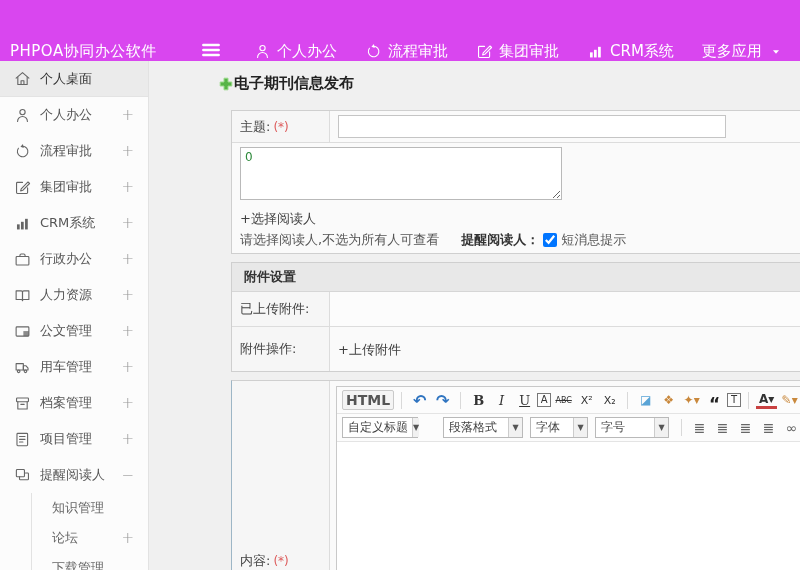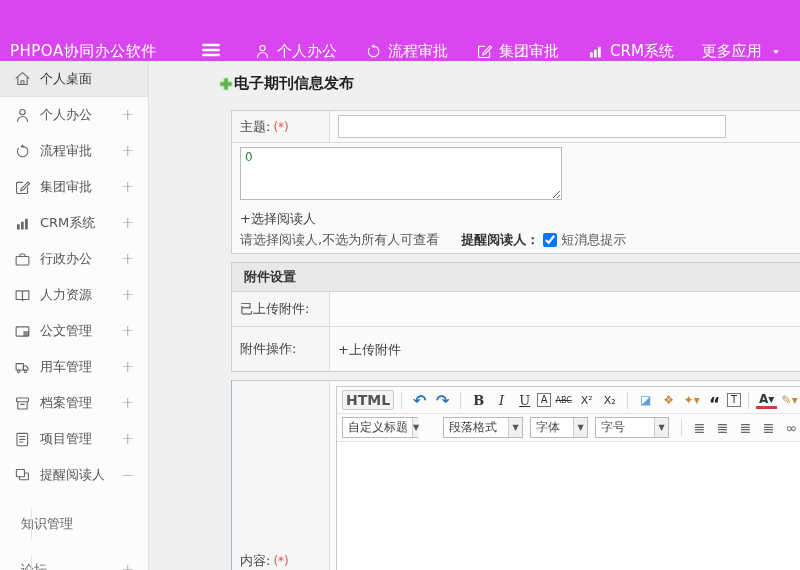--- a/index.html
+++ b/index.html
@@ -23,21 +23,21 @@
 
   
   .sidebar { width:149px; background:#fcfcfc; border-right:1px solid #e2e2e2; overflow:hidden; }
   .side-item { height:36px; display:flex; align-items:center; padding:0 14px; font-size:13px;
     color:#555; cursor:pointer; position:relative; }
   .side-item.active { background:#ebebeb; color:#333; border-bottom:1px solid #e3e3e3; }
   .side-icon { width:17px; height:17px; margin-right:9px; color:#666; flex:none; }
   .side-icon svg { width:17px; height:17px; display:block; }
   .side-label { white-space:nowrap; }
   .side-toggle { margin-left:auto; color:#999; font-size:15px; font-weight:300; }
-  .side-item.sub { height:30px; padding-left:21px; color:#666;margin-top:16px; }
+  .side-item.sub { height:30px; padding-left:52px; color:#666; }
   .side-item.sub::before { content:""; position:absolute; left:31px; top:0; bottom:0;
     width:1px; background:#e2e2e2; }
 
   
   .main { flex:1; background:#f0f0f0; padding:13px 0 0 82px; overflow:hidden; position:relative; }
   .page-title { display:flex; align-items:center; margin-left:-12px; margin-bottom:17px; }
   .plus-icon { width:14px; height:14px; margin-right:1px; }
   .plus-icon svg { width:14px; height:14px; display:block; }
   .page-title-text { font-size:15px; font-weight:bold; color:#222; }
 

